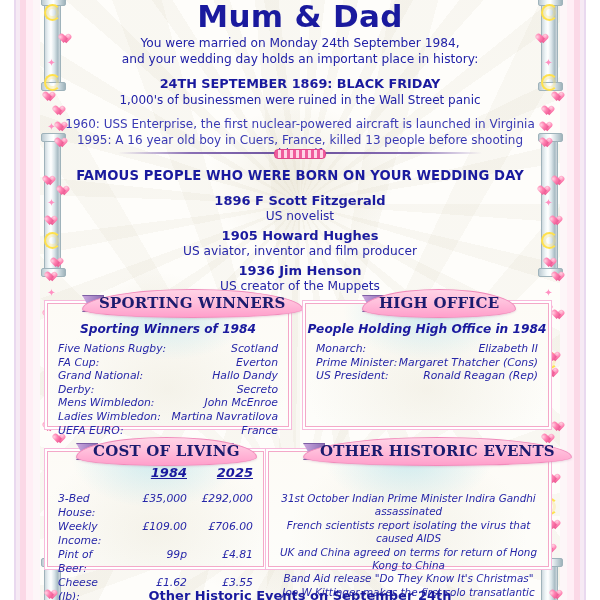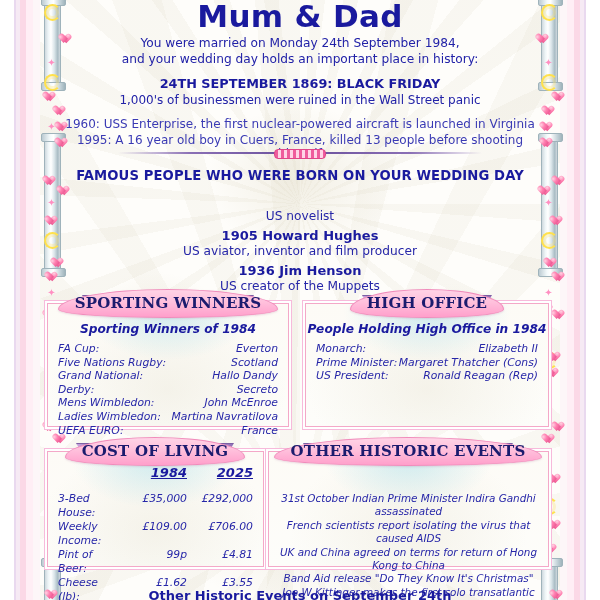--- a/index.html
+++ b/index.html
@@ -128,21 +128,21 @@
     border:1px solid #f4a8c8;
     box-shadow:0 0 0 2px #fff, 0 0 0 3px #f7badb;
     background:
       radial-gradient(ellipse 120px 70px at 50% 6%, rgba(171,224,235,.55) 0%, rgba(171,224,235,0) 70%),
       radial-gradient(ellipse 170px 120px at 50% 70%, rgba(210,202,172,.20) 0%, rgba(210,202,172,0) 70%),
       linear-gradient(#fdfbf6,#fdfdfa);
     font-style: italic;
   }
   .banner{
     position:absolute;height:30px;
-    display:flex;align-items:center;justify-content:center;
+    display:flex;align-items:center;justify-content:flex-start;
   }
   .banner .body{
     position:relative;height:27px;padding:0 16px;
     background:linear-gradient(#ffd3e6 0%,#ffc0dc 45%,#ff9fcb 100%);
     border:1px solid #f08cbb;
     border-radius:50%/70% 70% 30% 30%;
     display:flex;align-items:center;justify-content:center;
     box-shadow:0 1px 2px rgba(180,120,160,.25);
   }
   .banner .body span{
@@ -285,36 +285,37 @@
   <div class="evt-small" style="top:133px">1995: A 16 year old boy in Cuers, France, killed 13 people before shooting himself</div>
 
   <div class="divider" style="top:148px">
     <div class="bar"></div>
       <div class="bar r"></div>
       <div class="orn"></div>
   </div>
 
   <div class="famous-head" style="top:168px">FAMOUS PEOPLE WHO WERE BORN ON YOUR WEDDING DAY</div>
 
+  <div class="fam-name" style="top:193px">1896 F Scott Fitzgerald</div>
   <div class="fam-desc" style="top:209px">US novelist</div>
   <div class="fam-name" style="top:228px">1905 Howard Hughes</div>
   <div class="fam-desc" style="top:244px">US aviator, inventor and film producer</div>
   <div class="fam-name" style="top:263px">1936 Jim Henson</div>
   <div class="fam-desc" style="top:279px">US creator of the Muppets</div>
 
   <div class="panel" style="left:47px;top:303px;width:240px;height:122px">
     <div class="panel-title" style="top:18px">Sporting Winners of 1984</div>
     <div class="rows" style="top:38px">
       <div class="row">
+          <span class="k">Five Nations Rugby:</span>
+          <span class="v">Scotland</span>
+        </div>
+      <div class="row">
           <span class="k">FA Cup:</span>
           <span class="v">Everton</span>
-        </div>
-      <div class="row">
-          <span class="k">Five Nations Rugby:</span>
-          <span class="v">Scotland</span>
         </div>
       <div class="row">
           <span class="k">Grand National:</span>
           <span class="v">Hallo Dandy</span>
         </div>
       <div class="row">
           <span class="k">Derby:</span>
           <span class="v">Secreto</span>
         </div>
       <div class="row">

